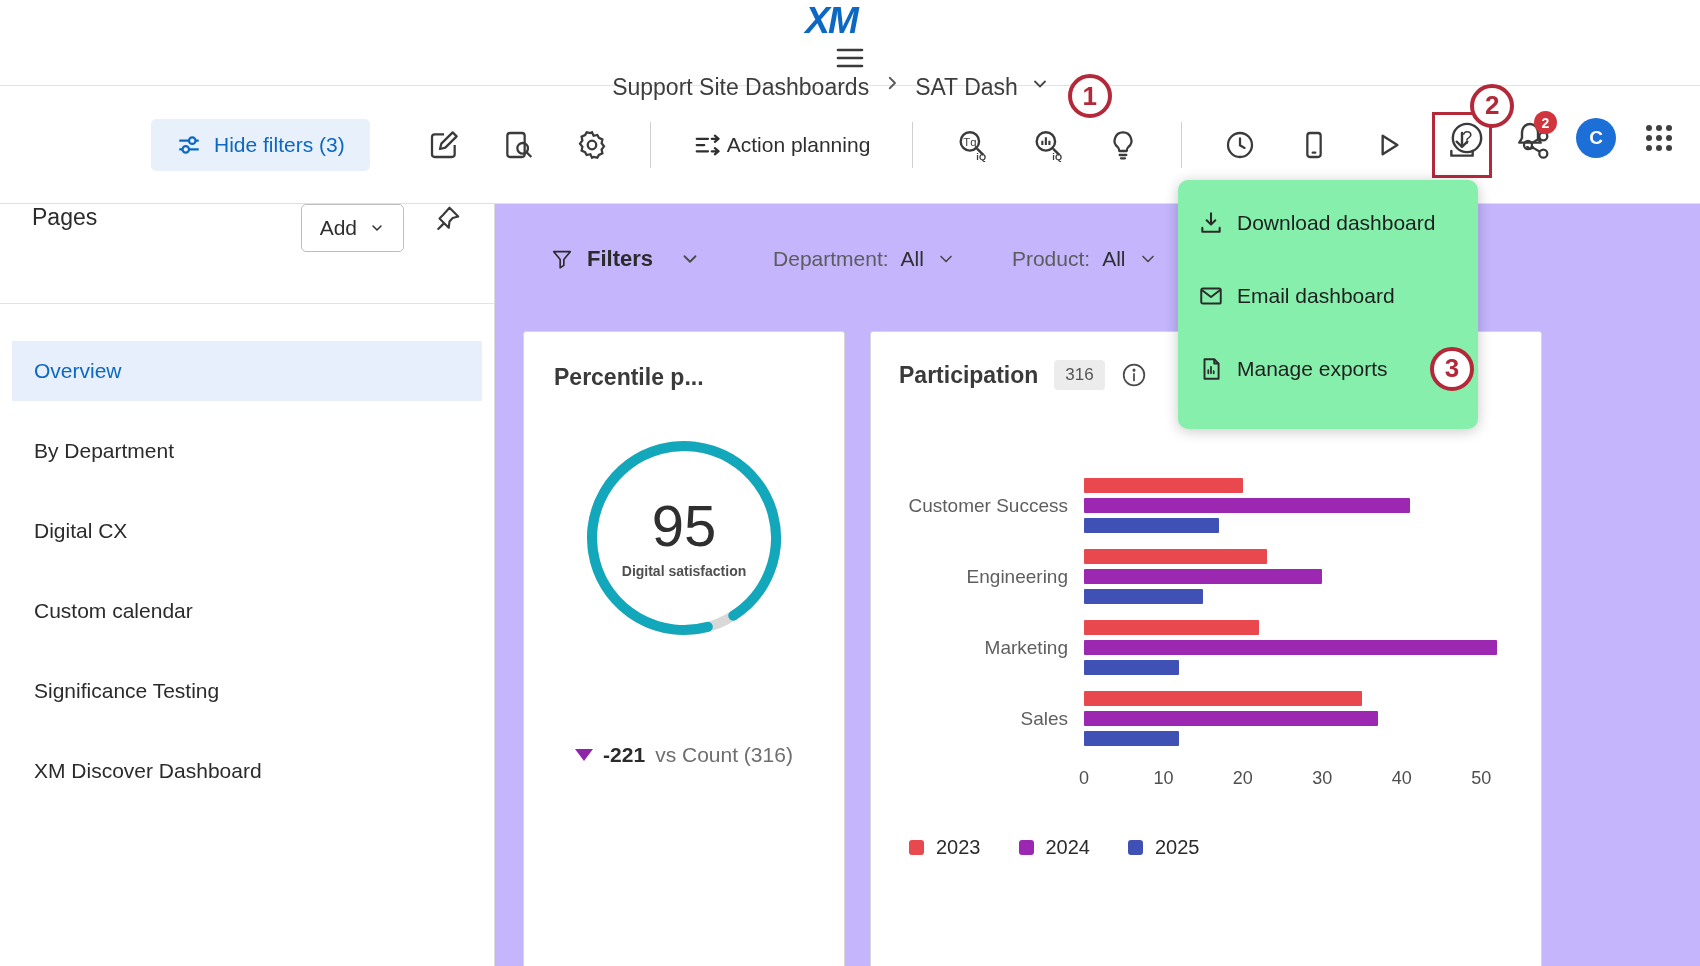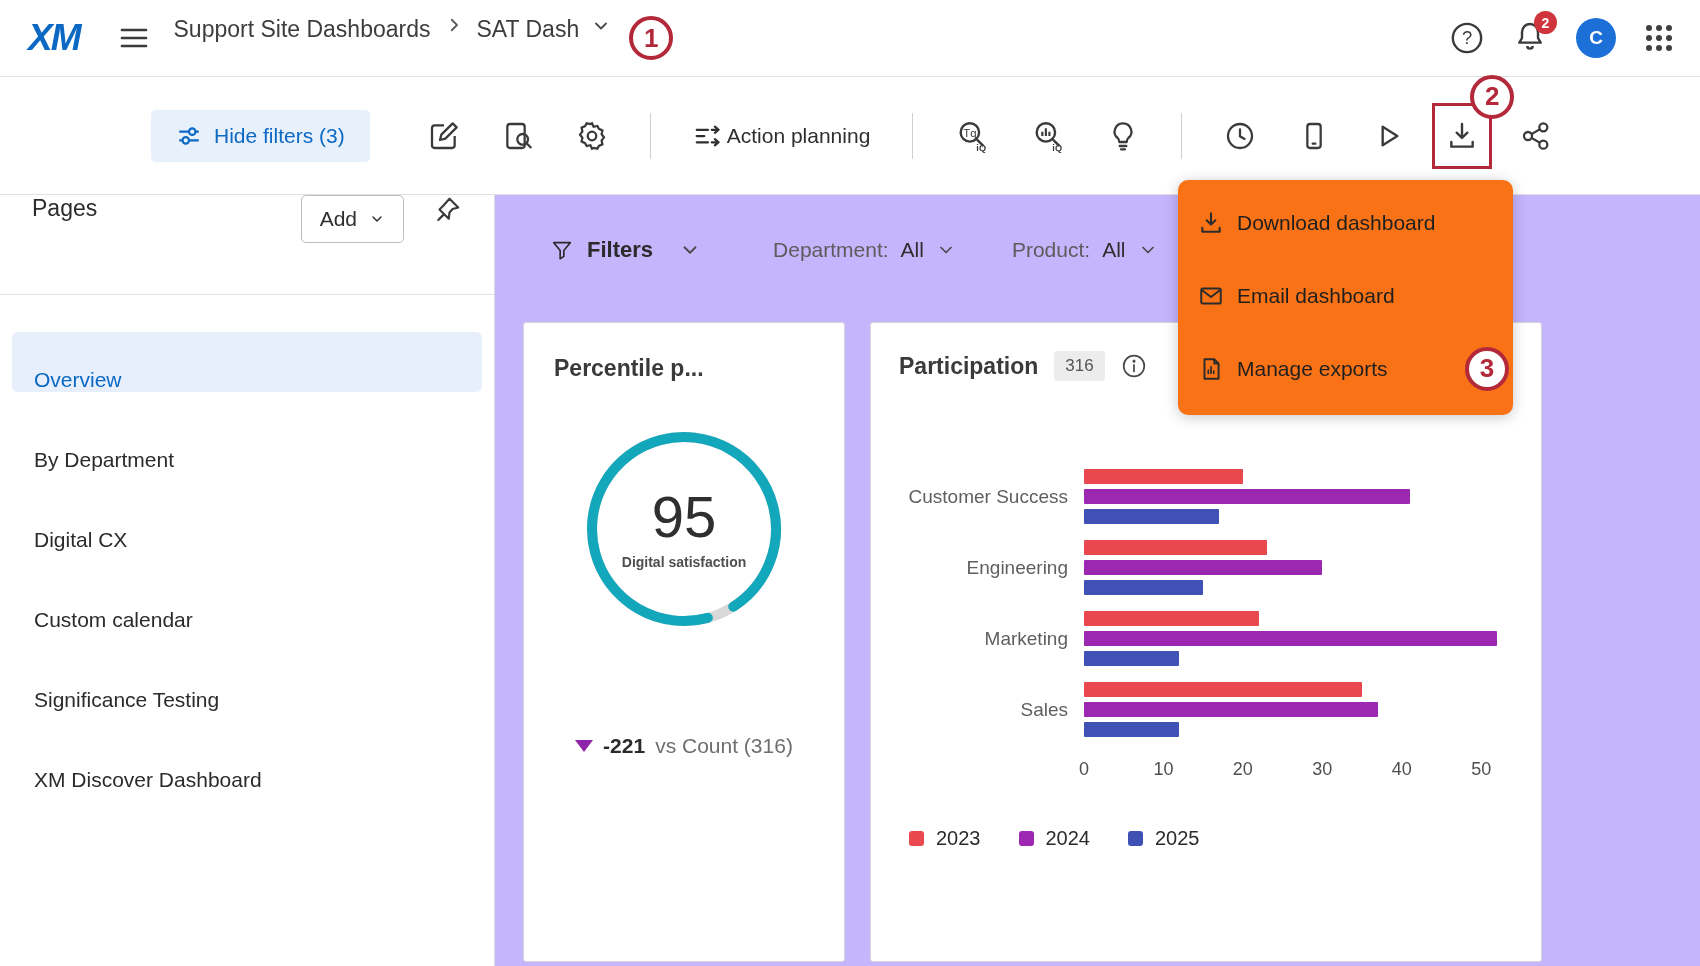--- a/index.html
+++ b/index.html
@@ -5,22 +5,22 @@
   * { margin:0; padding:0; box-sizing:border-box; }
   html,body { width:1700px; height:966px; }
   body {
     font-family: "Liberation Sans", sans-serif;
     background:#ffffff; color:#2f2f2f; overflow:hidden;
   }
   .page { position:relative; width:1700px; height:966px; background:#fff; overflow:hidden; }
 
   
   .topbar {
-    height:77px; display:flex; align-items:center; padding:0 28px;
-    border-bottom:1px solid #e3e3e3; background:#fff;
+    height:86px; display:flex; align-items:center; padding:0 28px;
+    border-bottom:1px solid #e3e3e3; background:#fff;flex-direction:column;
   }
   .logo {
     font-size:37px; font-weight:bold; font-style:italic; color:#0b68c3;
     letter-spacing:-2px; margin-right:38px;
   }
   .icon-btn { display:inline-flex; align-items:center; justify-content:center; color:#3a3a3a; cursor:pointer; background:none; border:none; }
   .breadcrumb { display:flex; align-items:flex-start; margin-left:24px; font-size:23px; color:#3d3d3d; }
   .crumb { cursor:pointer; }
   .crumb-sep { margin:0 14px; color:#5a5a5a; display:inline-flex; }
   .breadcrumb .chev { margin-left:12px; color:#4a4a4a; display:inline-flex; }
@@ -72,22 +72,22 @@
   }
   .sidebar-title { font-size:23px; color:#2b2b2b; }
   .add-btn {
     margin-left:auto; display:flex; align-items:center; gap:12px;
     border:1px solid #bdbdbd; border-radius:5px; background:#fff; padding:11px 18px;
     font-size:21px; color:#2f2f2f; cursor:pointer; font-family:"Liberation Sans", sans-serif;
   }
   .pin-btn { margin-left:28px; }
   .page-list { padding-top:37px; }
   .page-item {
-    height:60px; margin:0 12px 20px 12px; display:flex; align-items:flex-end;
-    padding-left:22px; font-size:21px; color:#2b2b2b; border-radius:6px; cursor:pointer;
+    height:60px; margin:0 12px 20px 12px; display:flex; align-items:center;
+    padding-left:22px; font-size:21px; color:#2b2b2b; border-radius:1px; cursor:pointer;
   }
   .page-item.selected { background:#e7effc; color:#0b68c3; }
 
   .main { flex:1; display:flex; flex-direction:column; background:#c4b5fd; }
   .filterbar { height:110px; display:flex; align-items:center; padding-left:56px; }
   .filters-lab { display:flex; align-items:center; gap:14px; font-size:22px; font-weight:bold; color:#2b2b2b; cursor:pointer; }
   .filterbar .chev { margin-left:26px; color:#4a4a4a; display:inline-flex; cursor:pointer; }
   .filter-field { display:flex; align-items:center; gap:12px; font-size:21px; cursor:pointer; }
   .filter-field .f-label { color:#5c5c5c; }
   .filter-field .f-value { color:#2f2f2f; }
@@ -120,22 +120,22 @@
   .bars { flex:1; display:flex; flex-direction:column; gap:5px; }
   .bar { height:15px; border-radius:1px; }
   .ticks { position:relative; margin-left:185px; height:34px; margin-top:6px; }
   .tick { position:absolute; top:8px; transform:translateX(-50%); font-size:18px; color:#4f4f4f; }
   .legend { display:flex; align-items:center; gap:38px; margin-top:42px; padding-left:10px; }
   .legend-item { display:flex; align-items:center; gap:12px; font-size:20px; color:#2b2b2b; }
   .swatch { width:15px; height:15px; border-radius:3px; }
 
   
   .dropdown {
-    position:absolute; left:1178px; top:180px; width:335px; background:#f97316;
-    border-radius:10px; box-shadow:0 2px 14px rgba(0,0,0,0.22); padding:6px 0 10px 0; z-index:20;
+    position:absolute; left:1178px; top:180px; width:300px; background:#86efac;
+    border-radius:10px; box-shadow:0 2px 14px rgba(0,0,0,0.22); padding:6px 0 24px 0; z-index:20;
   }
   .dd-item {
     position:relative; height:73px; display:flex; align-items:center; gap:13px;
     padding:0 20px; font-size:21px; color:#1f1f1f; cursor:pointer;
   }
   .dd-icon { display:inline-flex; color:#2b2b2b; }
 </style>
 </head>
 <body>
 

